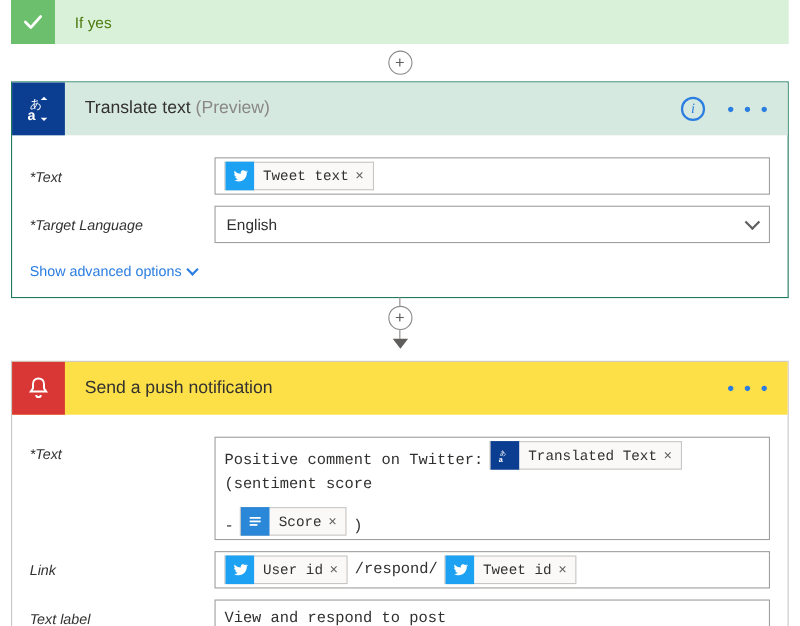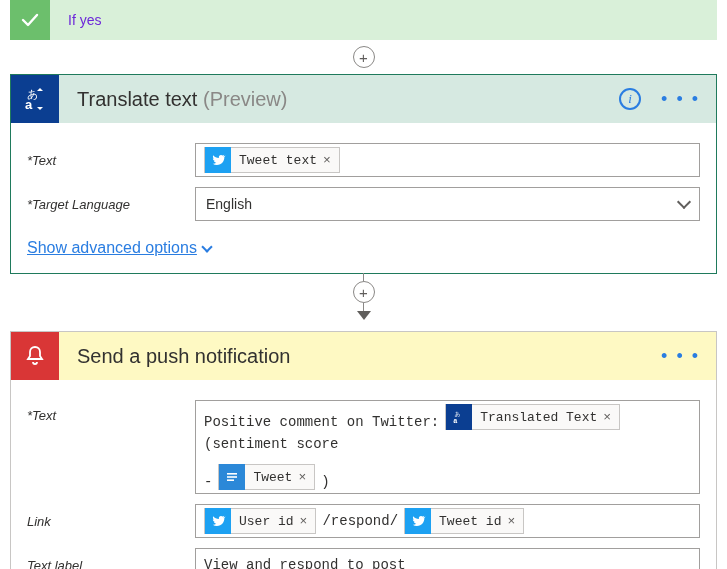--- a/index.html
+++ b/index.html
@@ -23,21 +23,21 @@
     width: 40px;
     height: 40px;
     background: #6cbf6c;
     display: flex;
     align-items: center;
     justify-content: center;
     color: #fff;
   }
   .if-yes-text {
     margin-left: 18px;
-    color: #6d28d9;
+    color: #4d7c0f;
     font-size: 14px;
   }
   .plus-row {
     display: flex;
     justify-content: center;
     padding: 6px 0 6px 0;
   }
   .plus-circle {
     width: 22px; height: 22px;
     border-radius: 50%;
@@ -54,28 +54,28 @@
     background: #fff;
   }
   .card.translate { border: 1px solid #1f7a5c; }
   .card-header {
     display: flex;
     align-items: center;
     height: 48px;
     padding-right: 10px;
   }
   .hd-translate { background: #d6e9e1; }
-  .hd-push { background: #fef9c3; align-items: center; }
+  .hd-push { background: #fde047; align-items: center; }
   .card-icon {
     width: 48px; height: 48px;
     display: flex; align-items: center; justify-content: center;
   }
   .icon-translate-bg { background: #0b3e91; color:#fff; }
   .icon-push-bg { background: #d93636; color:#fff; }
-  .card-title { margin-left: 18px; font-size: 20px; color: #323130; }
+  .card-title { margin-left: 18px; font-size: 16px; color: #323130; }
   .card-title .preview { color: #8a8886; font-weight: 400; }
   .hd-spacer { flex: 1; }
   .info-circle {
     width: 22px; height: 22px; border-radius: 50%;
     border: 2px solid #2a7de1; color: #2a7de1;
     display: flex; align-items: center; justify-content: center;
     font-size: 13px; font-family: Georgia, serif; font-style: italic;
     margin-right: 14px; cursor: pointer;
   }
   .ellipsis {
@@ -136,25 +136,24 @@
     display: flex; align-items: center; justify-content: center;
     color: #fff;
     margin-right: 8px;
   }
   .ti-twitter { background: #1da1f2; }
   .ti-translate { background: #0b3e91; }
   .ti-score { background: #2b88d8; }
   .token-x { margin-left: 6px; color: #605e5c; cursor: pointer; }
   .show-adv {
     color: #2a7de1;
-    font-size: 16px;
+    font-size: 13px;
     cursor: pointer;
     display: inline-flex; align-items: center; gap: 6px;
     margin-top: 8px;
-    text-decoration: underline;
   }
   .arrow-conn {
     display: flex; flex-direction: column; align-items: center;
     margin: -1px 0;
   }
   .arrow-line { width: 1px; height: 8px; background: #8a8886; }
   .arrow-head {
     width: 0; height: 0;
     border-left: 7px solid transparent;
     border-right: 7px solid transparent;
@@ -289,21 +288,21 @@
         <span style="flex-basis:100%; height:0;"></span>
         <span class="plain-text">- </span>
         <span class="token">
           <span class="token-icon ti-score">
             <svg width="16" height="16" viewBox="0 0 16 16">
                 <rect x="3" y="4" width="10" height="1.6" fill="#fff"></rect>
                 <rect x="3" y="7.2" width="10" height="1.6" fill="#fff"></rect>
                 <rect x="3" y="10.4" width="7" height="1.6" fill="#fff"></rect>
               </svg>
           </span>
-          <span>Tweet</span>
+          <span>Score</span>
           <span class="token-x">×</span>
         </span>
         <span class="plain-text"> )</span>
       </div>
     </div>
 
     <div class="field-row">
       <div class="field-label">Link</div>
       <div class="field-input">
         <span class="token">

